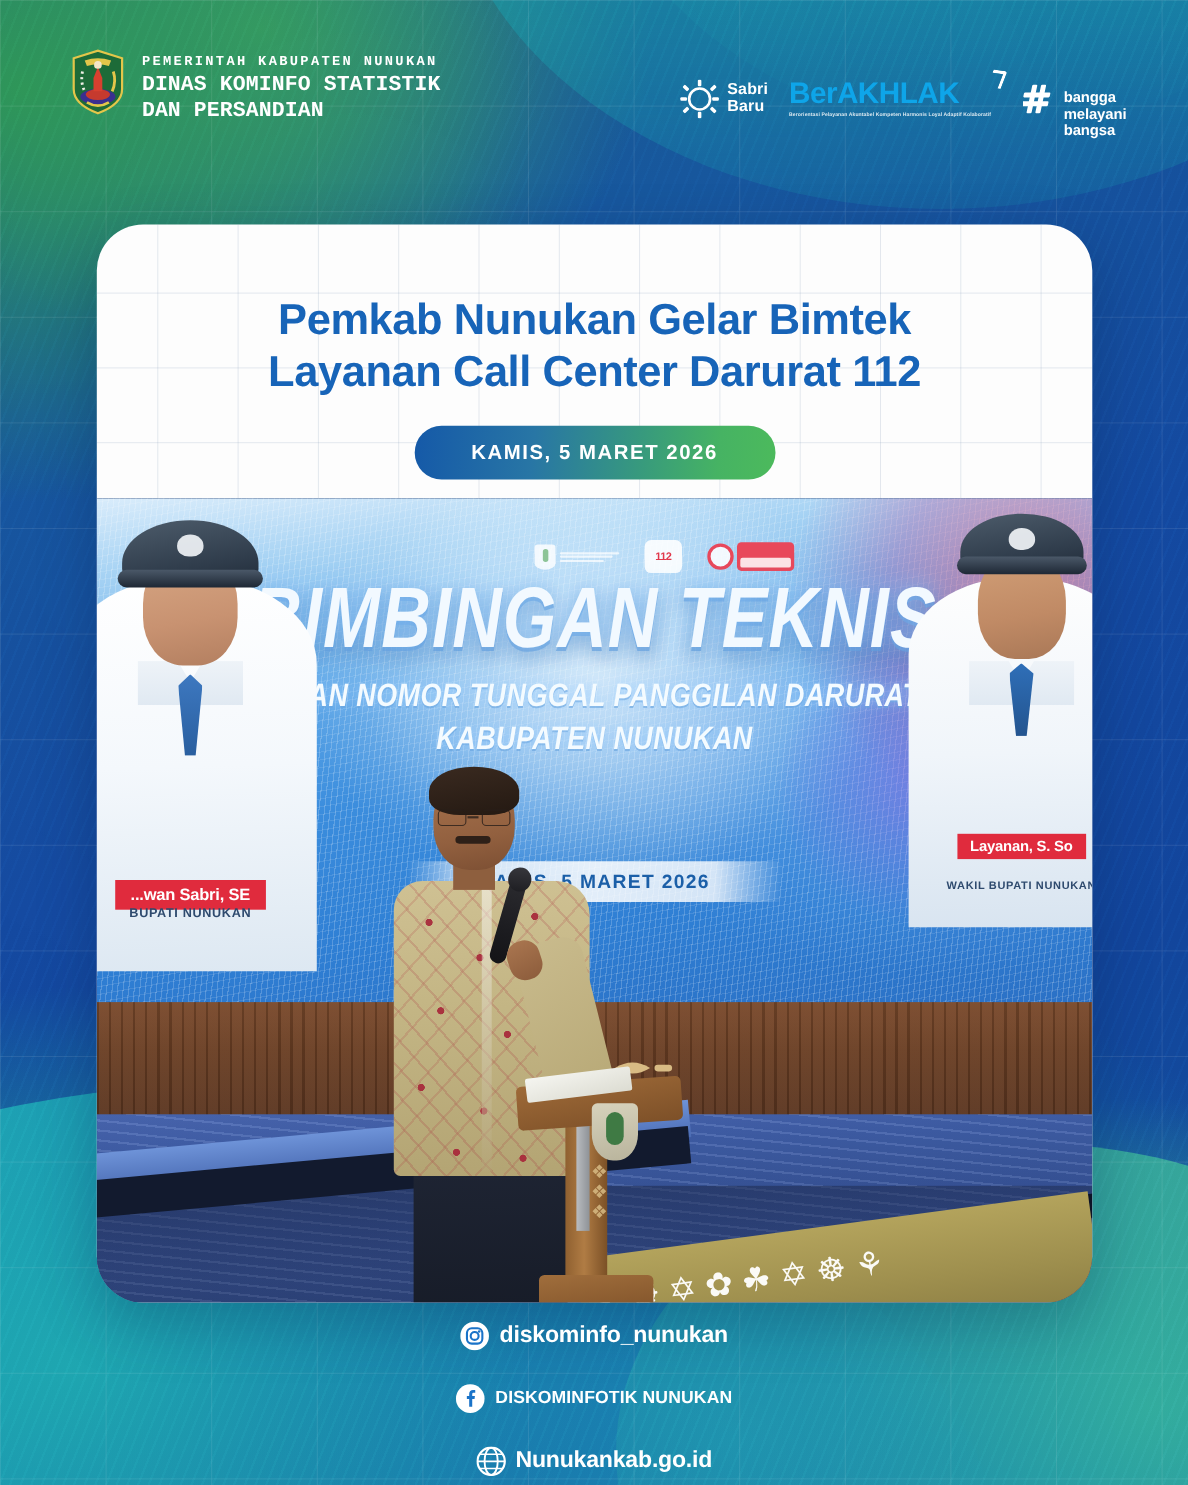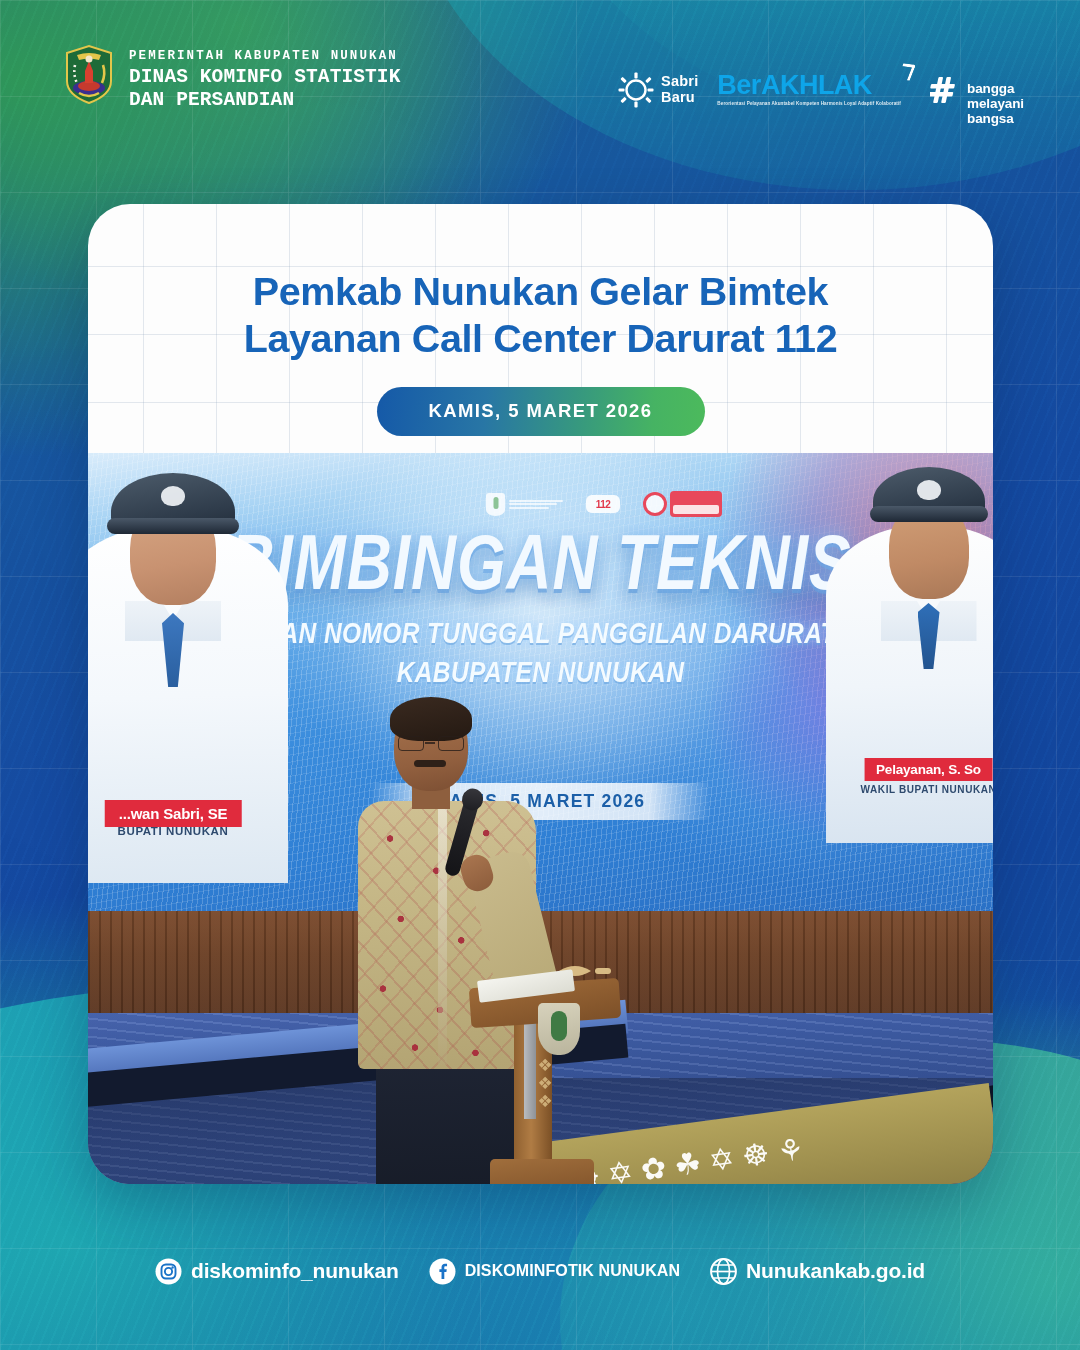--- a/index.html
+++ b/index.html
@@ -154,21 +154,21 @@
   }
 
   
   .led-logos { position:absolute; left:398px; top:38px; display:flex; align-items:center; gap:23px; z-index:4; }
   .llogo { display:flex; align-items:center; gap:4px; }
   .llogo-shield { width:19px; height:23px; background:rgba(255,255,255,.82); border-radius:3px 3px 50% 50%/3px 3px 26% 26%; position:relative; }
   .llogo-shield:after { content:''; position:absolute; left:50%; top:4px; transform:translateX(-50%); width:5px; height:12px; background:rgba(130,190,140,.9); border-radius:3px; }
   .llogo-lines { display:flex; flex-direction:column; gap:1.5px; }
   .llogo-lines i { display:block; height:2px; background:rgba(255,255,255,.72); border-radius:1px; }
   .badge112 {
-    width:34px; height:18px; border-radius:6px; background:rgba(255,255,255,.88);
+    width:34px; height:30px; border-radius:6px; background:rgba(255,255,255,.88);
     display:flex; align-items:center; justify-content:center;
     font-size:10px; font-weight:800; color:#e1394c; letter-spacing:-.5px;
   }
   .badge-merah {
     display:flex; align-items:center; gap:3px;
   }
   .bm-circ { width:24px; height:24px; border-radius:50%; border:3px solid #e8485b; background:rgba(255,255,255,.85); }
   .bm-box { width:52px; height:26px; border-radius:4px; background:#e8485b; position:relative; }
   .bm-box:after { content:''; position:absolute; left:3px; bottom:3px; right:3px; height:9px; background:rgba(255,255,255,.85); border-radius:2px; }
 
@@ -249,21 +249,21 @@
   .nameplate {
     position:absolute; left:50%; transform:translateX(-50%); bottom:56px;
     background:#e02b3d; color:#fff; font-size:15px; font-weight:800;
     padding:5px 14px; white-space:nowrap; letter-spacing:-.2px;
   }
   .nameplate.r { font-size:13.5px; padding:4px 12px; bottom:62px; }
   .nameplate-sub {
     position:absolute; left:50%; transform:translateX(-50%); bottom:46px;
     color:#2e4a6e; font-size:11.5px; font-weight:600; letter-spacing:.6px; white-space:nowrap;
   }
-  .nameplate-sub.r { font-size:10px; bottom:48px; }
+  .nameplate-sub.r { font-size:10px; bottom:32px; }
 
   
   .stage-wall {
     position:absolute; left:0; top:458px; width:905px; height:108px;
     background:linear-gradient(180deg,#7a4a2c 0%, #6b3f24 40%, #5a3520 100%);
   }
   .stage-wall:before {
     content:''; position:absolute; inset:0; opacity:.45;
     background:repeating-linear-gradient(90deg, rgba(0,0,0,.35) 0 2px, rgba(255,255,255,.08) 2px 11px);
   }
@@ -411,21 +411,21 @@
     background:linear-gradient(172deg,#a06e3c,#7d5028); border-radius:5px;
   }
   .pod-orn {
     position:absolute; left:46px; top:74px; width:22px; height:100px; color:#d8bb84;
     font-size:17px; text-align:center; line-height:1.05; opacity:.85; z-index:4;
   }
 
   
   #footer {
     position:absolute; left:0; top:1238px; width:1080px; height:66px; z-index:12;
-    display:flex; align-items:center; justify-content:center; gap:30px;
+    display:flex; align-items:center; justify-content:center; gap:30px;flex-direction:column;
   }
   .sm { display:flex; align-items:center; gap:9px; }
   .sm-ico { width:27px; height:27px; flex:none; position:relative; }
   .sm-label { color:#fff; font-size:21px; font-weight:700; letter-spacing:-.2px; white-space:nowrap; }
   .sm-label.small { font-size:16px; font-weight:700; letter-spacing:.1px; }
   .sm-icons2 { display:flex; gap:5px; }
 </style>
 </head>
 <body>
 
@@ -574,21 +574,21 @@
     </div>
 
     <div class="portrait right">
       <div class="p-body r"></div>
       <div class="p-collar"></div>
       <div class="p-tie r"></div>
       <div class="p-head r"></div>
       <div class="p-cap r">
         <span class="p-emblem"></span>
       </div>
-      <div class="nameplate r">Pelayanan, S. So</div>
+      <div class="nameplate r">Layanan, S. So</div>
       <div class="nameplate-sub r">WAKIL BUPATI NUNUKAN</div>
     </div>
 
     <div class="stage-wall"></div>
     <div class="wall-orn">
       <svg viewBox="0 0 160 44" width="160" height="44">
         <g fill="#d8bb84">
           <path d="M80 4 Q96 14 80 24 Q64 14 80 4 Z"></path>
           <path d="M80 20 Q98 30 80 40 Q62 30 80 20 Z"></path>
           <path d="M62 22 Q46 12 30 22 Q46 32 62 22 Z"></path>

